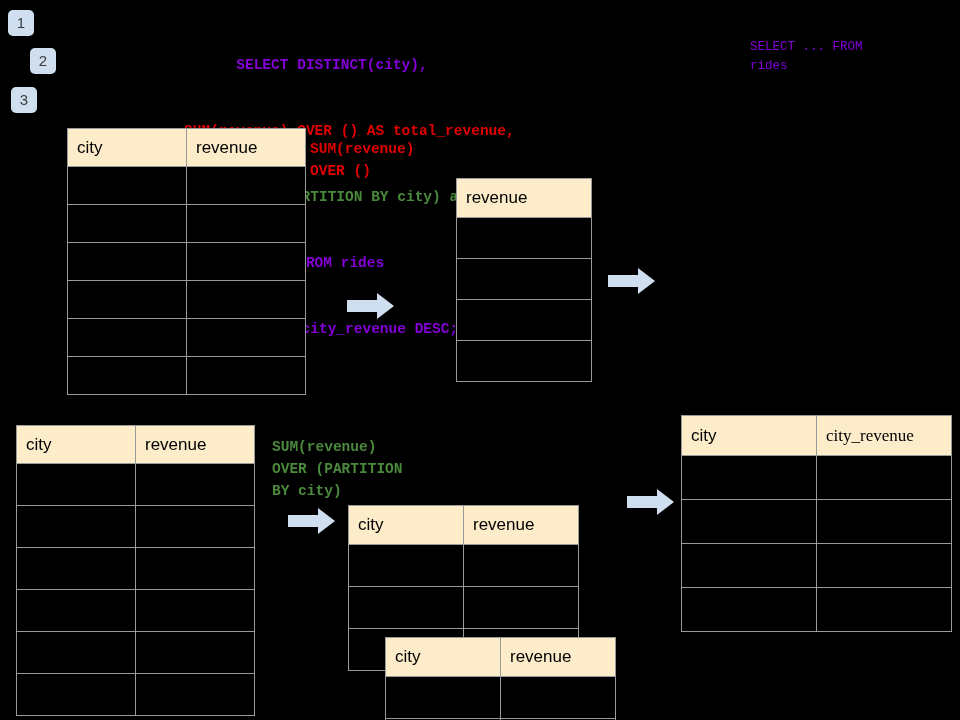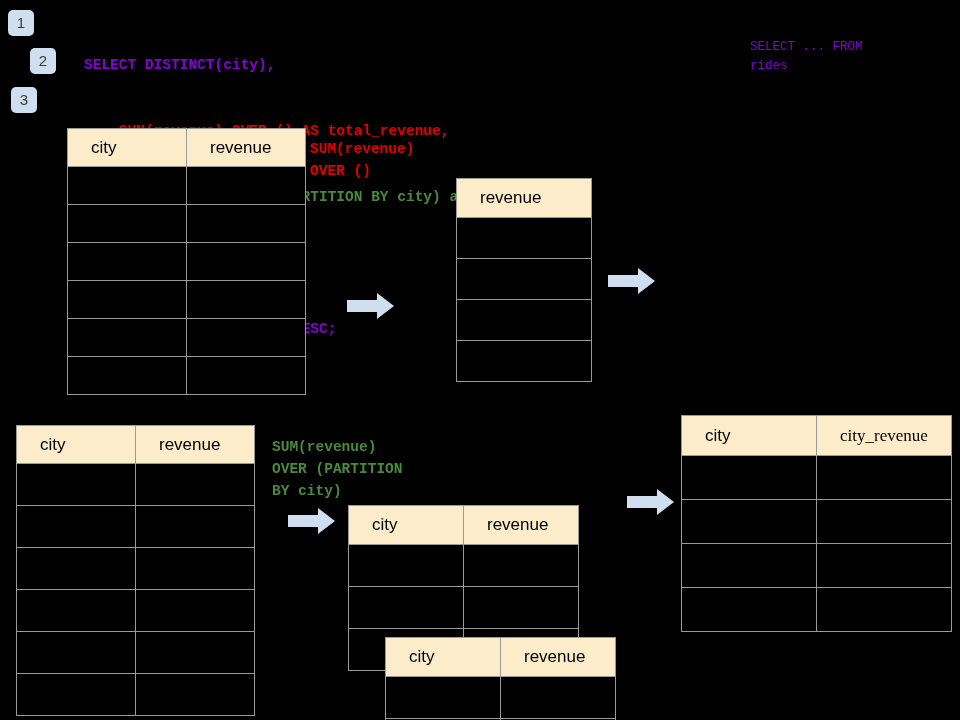--- a/index.html
+++ b/index.html
@@ -35,20 +35,21 @@
   .sql-block {
     position: absolute;
     left: 84px;
     top: 10px;
     font-family: "Liberation Mono", monospace;
     font-size: 14.5px;
     line-height: 22px;
     font-weight: bold;
     letter-spacing: 0px;
     white-space: pre;
+    text-align: center;
   }
   .sql-line { display: block; white-space: pre; }
   .c-purple { color: #8400d6; }
   .c-red    { color: #e00000; }
   .c-green  { color: #4a8a3c; }
 
   
   .annot {
     position: absolute;
     font-family: "Liberation Mono", monospace;
@@ -77,21 +78,21 @@
   .tbl td {
     border: 1px solid #9a9a9a;
     padding: 0;
     background: #000000;
   }
   .tbl td.hd {
     background: #fdecca;
     color: #000000;
     font-family: "Liberation Sans", sans-serif;
     font-size: 17px;
-    padding: 0 0 0 23px;
+    padding: 0 0 0 9px;
     vertical-align: middle;
     white-space: nowrap;
   }
 
   
   .arrow {
     position: absolute;
     width: 48px;
     height: 30px;
   }

